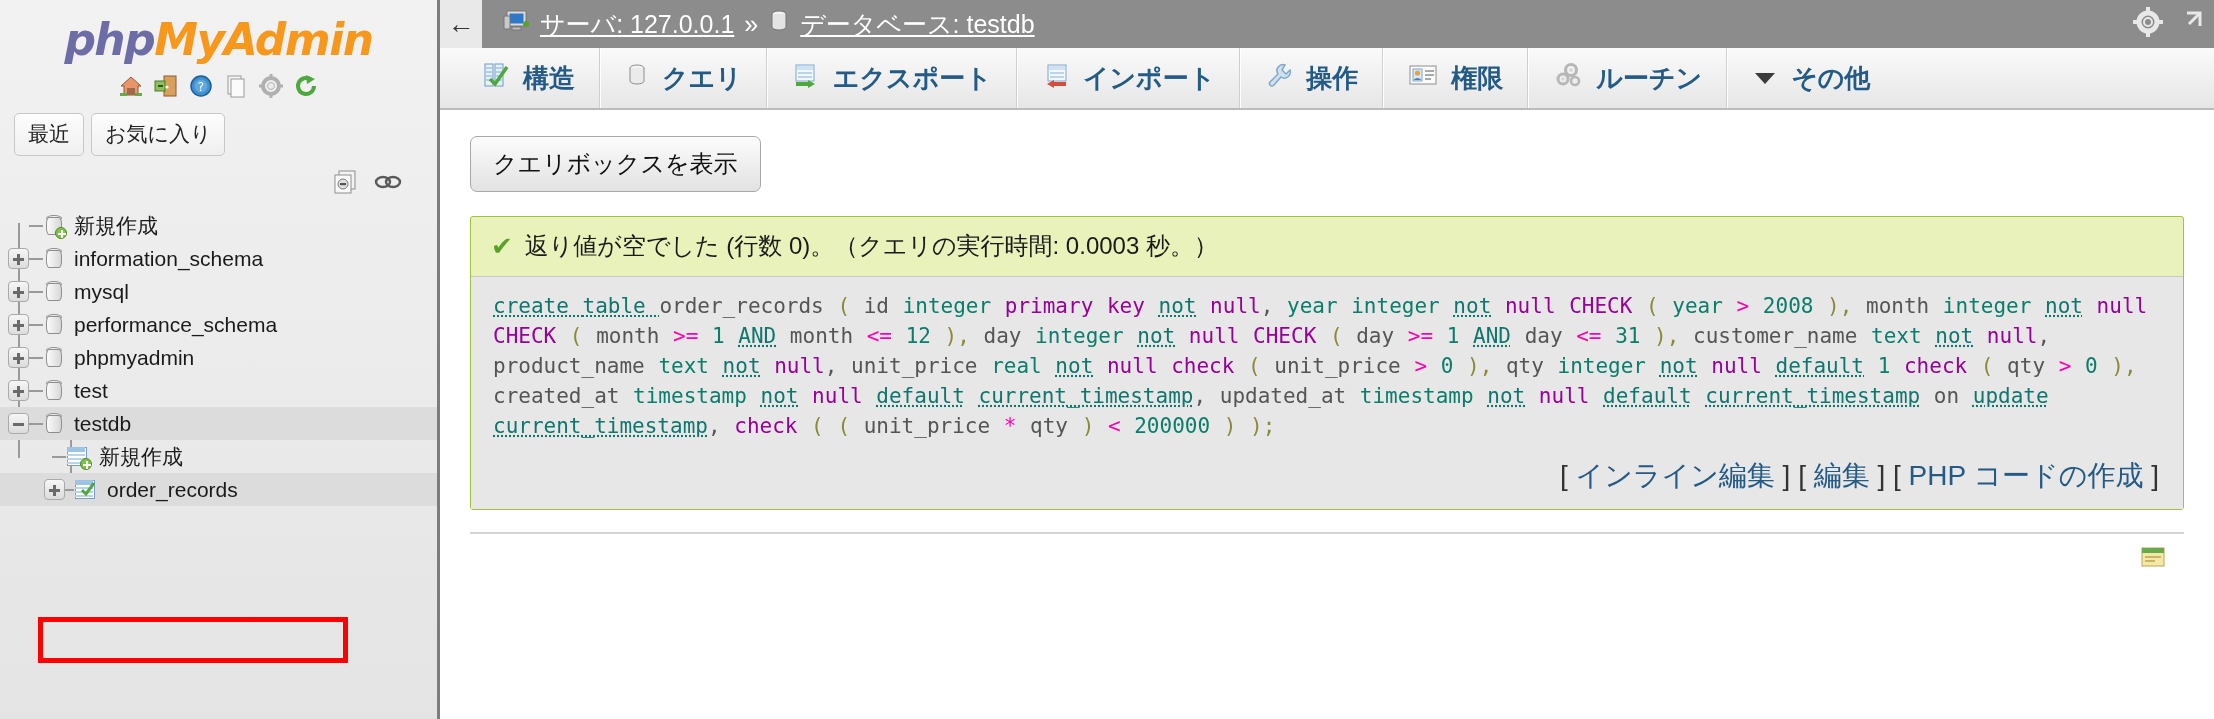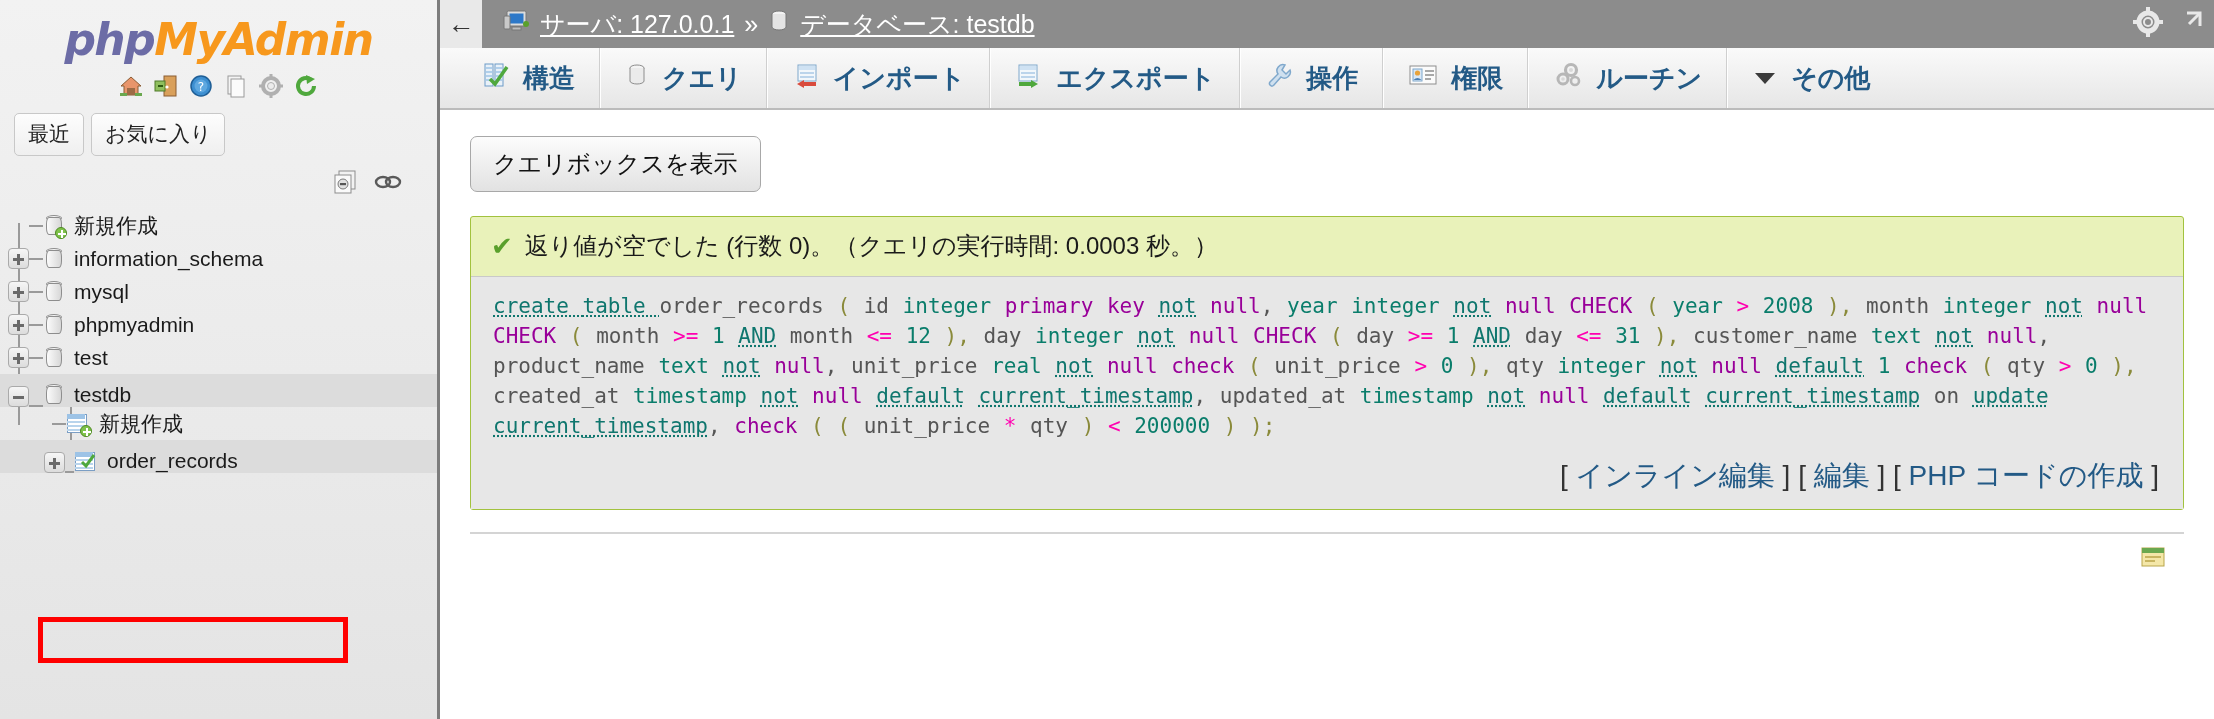--- a/index.html
+++ b/index.html
@@ -76,21 +76,21 @@
     position: relative;
   }
   .node {
     display: flex;
     align-items: center;
     height: 33px;
     padding-left: 8px;
     position: relative;
     white-space: nowrap;
   }
-  .node.sel { background: #dcdcdc; align-items: flex-end; }
+  .node.sel { background: #dcdcdc; }
   .node.sub2 { padding-left: 42px; }
   .twisty {
     width: 21px; height: 21px;
     flex: 0 0 21px;
     border: 1px solid #aaa;
     border-radius: 4px;
     background: linear-gradient(to bottom, #f6f6f6, #dcdcdc);
     position: relative;
     cursor: pointer;
     margin-right: 0;
@@ -389,20 +389,29 @@
     <div class="node">
       <span class="twisty plus"></span>
       <span class="tline"></span>
       <span class="db-ico">
           <span class="top"></span>
           <span class="body"></span>
         </span>
       <span class="node-label">mysql</span>
     </div>
 
+    <div class="node">
+      <span class="twisty plus"></span>
+      <span class="tline"></span>
+      <span class="db-ico">
+          <span class="top"></span>
+          <span class="body"></span>
+        </span>
+      <span class="node-label">performance_schema</span>
+    </div>
 
     <div class="node">
       <span class="twisty plus"></span>
       <span class="tline"></span>
       <span class="db-ico">
           <span class="top"></span>
           <span class="body"></span>
         </span>
       <span class="node-label">phpmyadmin</span>
     </div>
@@ -534,45 +543,45 @@
           <ellipse cx="12" cy="6" rx="7" ry="3" fill="#f4f4f4" stroke="#8d8d8d"></ellipse>
           <path d="M5 6 L5 19 a7 3 0 0 0 14 0 L19 6" fill="#ebebeb" stroke="#8d8d8d"></path>
         </svg>
       </span>
       <span class="tlabel">クエリ</span>
     </div>
 
     <div class="tab">
       <span>
         <svg width="28" height="26" viewBox="0 0 28 26">
+          <rect x="4" y="3" width="18" height="16" fill="#f2f7fb" stroke="#7fa8cc"></rect>
+          <rect x="5" y="4" width="16" height="4" fill="#cfe2f3"></rect>
+          <g stroke="#a9c9e6" stroke-width="1.4">
+              <path d="M6 11h14M6 15h14"></path>
+            </g>
+          <path d="M4 22 L18 22" stroke="#4fa83d" stroke-width="4"></path>
+          <path d="M16 18 L23 22 L16 26 Z" fill="#4fa83d"></path>
+        </svg>
+      </span>
+      <span class="tlabel">エクスポート</span>
+    </div>
+
+    <div class="tab">
+      <span>
+        <svg width="28" height="26" viewBox="0 0 28 26">
           <rect x="6" y="3" width="18" height="16" fill="#f2f7fb" stroke="#7fa8cc"></rect>
           <rect x="7" y="4" width="16" height="4" fill="#cfe2f3"></rect>
           <g stroke="#a9c9e6" stroke-width="1.4">
               <path d="M8 11h14M8 15h14"></path>
             </g>
           <path d="M10 22 L24 22" stroke="#d94b3d" stroke-width="4"></path>
           <path d="M12 18 L5 22 L12 26 Z" fill="#d94b3d"></path>
         </svg>
       </span>
       <span class="tlabel">インポート</span>
-    </div>
-
-    <div class="tab">
-      <span>
-        <svg width="28" height="26" viewBox="0 0 28 26">
-          <rect x="4" y="3" width="18" height="16" fill="#f2f7fb" stroke="#7fa8cc"></rect>
-          <rect x="5" y="4" width="16" height="4" fill="#cfe2f3"></rect>
-          <g stroke="#a9c9e6" stroke-width="1.4">
-              <path d="M6 11h14M6 15h14"></path>
-            </g>
-          <path d="M4 22 L18 22" stroke="#4fa83d" stroke-width="4"></path>
-          <path d="M16 18 L23 22 L16 26 Z" fill="#4fa83d"></path>
-        </svg>
-      </span>
-      <span class="tlabel">エクスポート</span>
     </div>
 
     <div class="tab">
       <span>
         <svg width="28" height="26" viewBox="0 0 28 26">
           <path d="M20 3 a6 6 0 0 0 -7 9 L5 20 a2.5 2.5 0 0 0 3.5 3.5 L16 15 a6 6 0 0 0 9 -7 L21 12 L17 8 Z" fill="#cfe0ef" stroke="#7fa8cc" stroke-width="1.5"></path>
         </svg>
       </span>
       <span class="tlabel">操作</span>
     </div>

